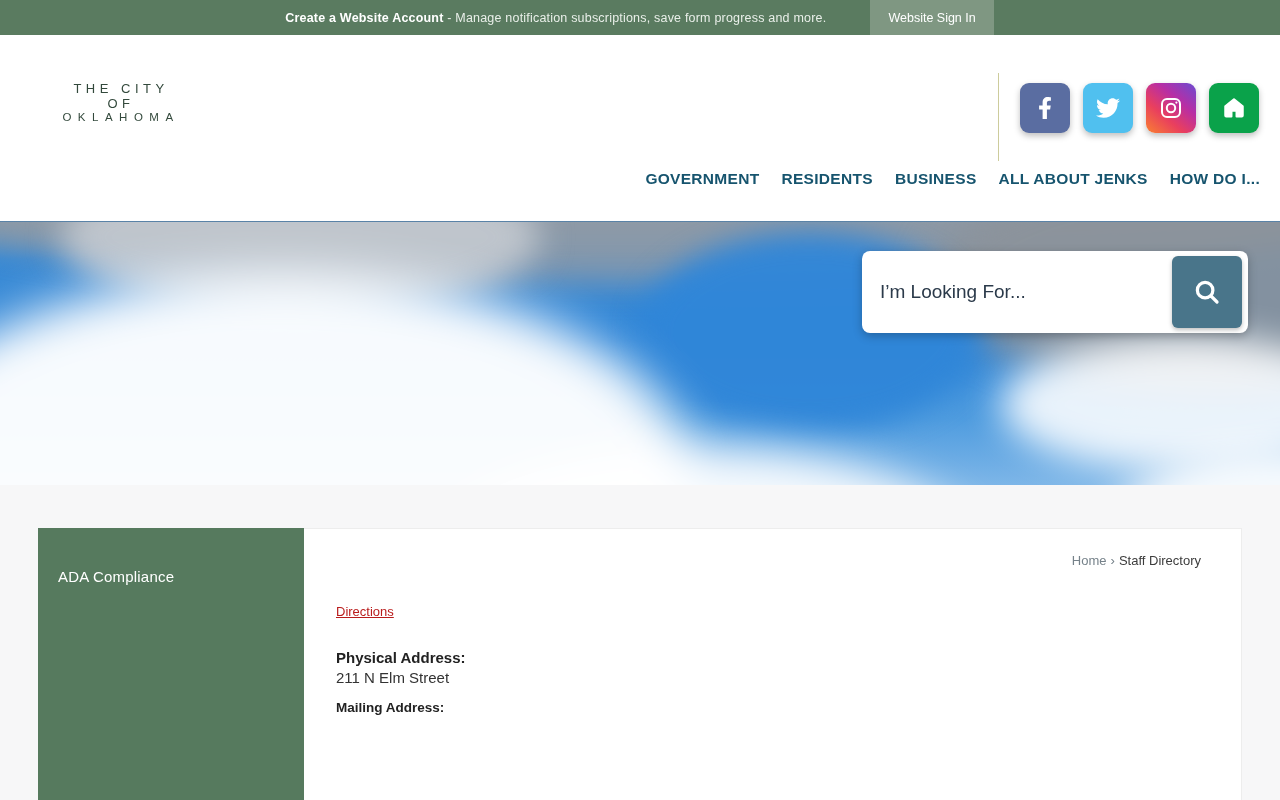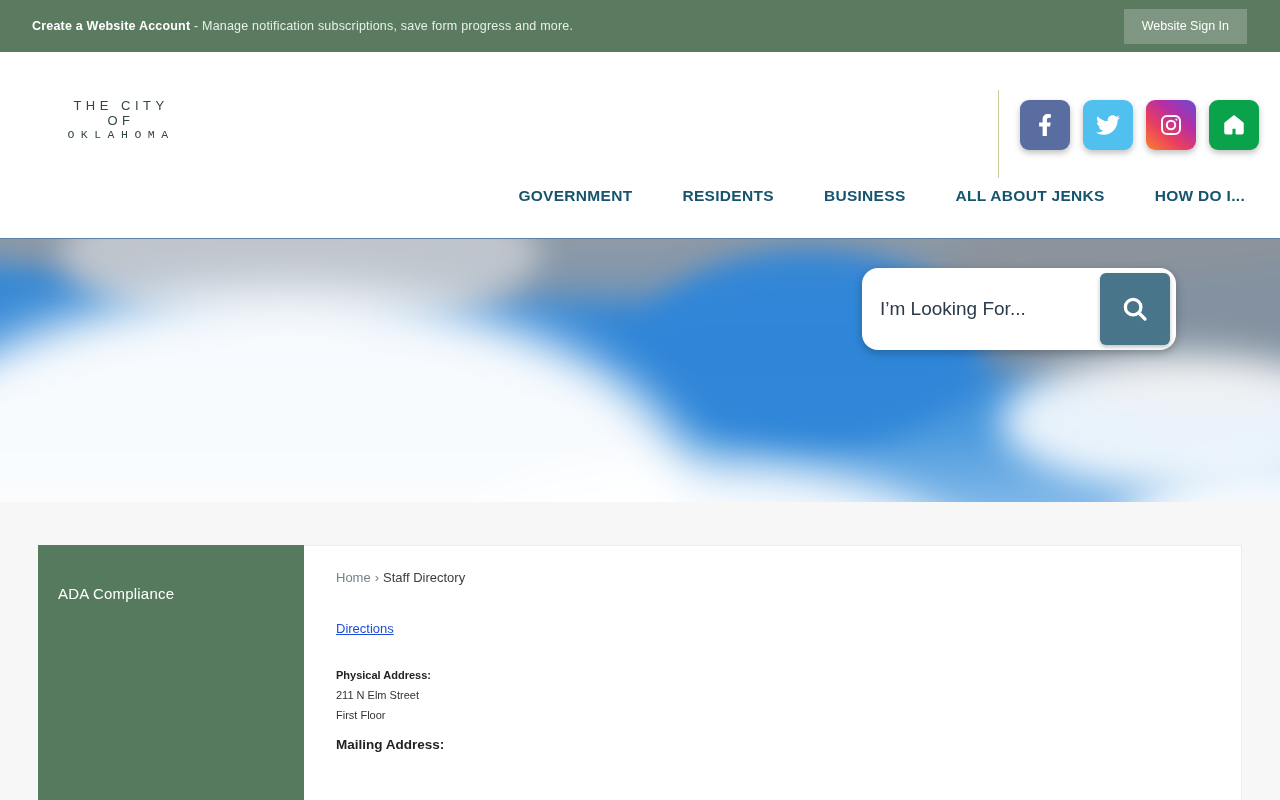--- a/index.html
+++ b/index.html
@@ -1,93 +1,93 @@
 <!DOCTYPE html>
 <html><head>
 <meta charset="utf-8">
 <style>
   * { margin:0; padding:0; box-sizing:border-box; }
   html,body { width:1280px; height:800px; overflow:hidden; background:#f7f7f8;
     font-family:"Liberation Sans", sans-serif; }
 
   
-  .topbar { height:52px; background:#5a7b60; display:flex; align-items:center;
-    justify-content:space-between; }
+  .topbar { height:35px; background:#5a7b60; display:flex; align-items:center;
+    justify-content:center; }
   .topbar-msg { padding-left:32px; font-size:12.5px; color:#e9efe9; letter-spacing:.2px; }
   .topbar-msg b { color:#ffffff; font-weight:bold; }
   .signin-btn { height:35px; min-width:114px; padding:0 18px; margin-right:33px;
     background:#7f9782; color:#ffffff; font-size:12.5px; display:flex;
     align-items:center; justify-content:center; cursor:pointer; border:none;margin-left:44px; }
 
   
   .header { position:relative; height:186px; background:#ffffff;padding-left:20px; }
   .logo { position:absolute; left:58px; top:46px; width:126px; text-align:center;
     color:#2d4a3a; cursor:pointer; }
   .logo-top { font-size:13px; letter-spacing:4.5px; font-weight:500; color:#33493c; }
   .logo-mid { font-family:"DejaVu Serif", serif; font-size:40px; line-height:44px;
     letter-spacing:3px; color:#2d4a3a; }
-  .logo-bot { font-size:11.5px; letter-spacing:6.5px; color:#33493c;font-family:Liberation Mono, monospace; }
+  .logo-bot { font-size:11.5px; letter-spacing:6.5px; color:#33493c; }
   .header-divider { position:absolute; left:998px; top:38px; width:1px; height:88px;
     background:#cdcc9c; }
   .social { position:absolute; left:1020px; top:48px; display:flex; gap:13px; }
   .social-tile { width:50px; height:50px; border-radius:9px; display:flex;
     align-items:center; justify-content:center; cursor:pointer;
     box-shadow:0 3px 6px rgba(0,0,0,.25); }
   .tile-fb { background:#5a6da1; }
   .tile-tw { background:#50c0ef; }
   .tile-ig { background:linear-gradient(220deg,#6a4bd1 0%,#b82ea4 35%,#e93f5e 65%,#f77737 95%); }
   .tile-nd { background:#0aa24a; }
 
   
-  .nav { position:absolute; right:35px; top:135px; display:flex; gap:50px; }
+  .nav { position:absolute; right:20px; top:135px; display:flex; gap:22px; }
   .nav-item { font-size:15.5px; font-weight:bold; letter-spacing:.3px; color:#16546e;
     cursor:pointer; white-space:nowrap; }
 
   
   .hero { position:relative; height:264px; overflow:hidden;
     border-top:1px solid rgba(0,0,0,.28);
     background:linear-gradient(180deg,#6f94b4 0%,#3a8ad4 14%,#2f86d8 45%,#4f9cdf 75%,#7db6e8 100%); }
   .cloud { position:absolute; border-radius:50%; pointer-events:none; }
   .c-g1 { left:-60px; top:-80px; width:1400px; height:140px; background:rgba(150,155,162,.8); filter:blur(16px); }
   .c-g2 { left:930px; top:-60px; width:580px; height:230px; background:rgba(140,146,154,.9); filter:blur(18px); }
   .c-g3 { left:60px; top:-60px; width:480px; height:150px; background:rgba(200,204,210,.85); filter:blur(16px); }
   .c-b1 { left:640px; top:10px; width:340px; height:200px; background:rgba(47,134,216,.95); filter:blur(14px); }
   .c-w1 { left:-130px; top:50px; width:820px; height:420px; background:rgba(255,255,255,.96); filter:blur(24px); }
   .c-w2 { left:420px; top:225px; width:560px; height:230px; background:rgba(255,255,255,.92); filter:blur(22px); }
   .c-w3 { left:1000px; top:115px; width:370px; height:135px; background:rgba(255,255,255,.88); filter:blur(18px); }
   .c-w4 { left:1110px; top:225px; width:340px; height:170px; background:rgba(255,255,255,.92); filter:blur(18px); }
 
-  .search-widget { position:absolute; left:862px; top:29px; width:314px; height:82px;
-    background:#ffffff; border-radius:16px; box-shadow:0 3px 10px rgba(0,0,0,.25); }
+  .search-widget { position:absolute; left:862px; top:29px; width:386px; height:82px;
+    background:#ffffff; border-radius:8px; box-shadow:0 3px 10px rgba(0,0,0,.25); }
   .search-input { position:absolute; left:0; top:0; width:300px; height:82px;
     border:none; outline:none; background:transparent; padding-left:18px;
     font-size:19px; color:#2b3a4a; font-family:"Liberation Sans", sans-serif; }
   .search-input::placeholder { color:#2b3a4a; opacity:1; }
   .search-btn { position:absolute; right:6px; top:5px; width:70px; height:72px;
     background:#49758a; border:none; border-radius:6px; cursor:pointer;
     display:flex; align-items:center; justify-content:center;
     box-shadow:0 2px 4px rgba(0,0,0,.25); }
 
   
   .main { position:relative; height:315px; background:#f7f7f8; }
   .side-nav { position:absolute; left:38px; top:43px; width:266px; height:560px;
     background:#567a5e; }
   .side-item { margin-top:40px; padding-left:20px; font-size:15px; color:#ffffff;
     cursor:pointer; letter-spacing:.2px; }
   .panel { position:absolute; left:304px; top:43px; width:938px; height:560px;
     background:#ffffff; border:1px solid #ededed; border-left:none;
     padding:24px 40px 0 32px; }
-  .breadcrumb { font-size:13px; color:#555555; }
+  .breadcrumb { font-size:13px; color:#555555;text-align:right; }
   .bc-home { color:#76828a; cursor:pointer; }
   .bc-sep { color:#76828a; padding:0 4px; }
   .bc-current { color:#3c3c3c; }
   .page-title { margin-top:26px; font-size:26px; font-weight:bold; color:#111111; }
-  .directions { display:inline-block; margin-top:36px; font-size:13px; color:#1d4ed8;
+  .directions { display:inline-block; margin-top:36px; font-size:13px; color:#b91c1c;
     text-decoration:underline; cursor:pointer; }
-  .addr-block { margin-top:28px; font-size:11px; color:#333333; line-height:20px; }
+  .addr-block { margin-top:28px; font-size:15px; color:#333333; line-height:20px; }
   .addr-label { font-weight:bold; color:#222222; }
   .mailing-label { margin-top:12px; font-size:13.5px; font-weight:bold; color:#222222; }
 </style>
 </head>
 <body>
 
 <div class="topbar">
   <div class="topbar-msg">
     <b>Create a Website Account</b><span> - Manage notification subscriptions, save form progress and more.</span>
   </div>
@@ -166,18 +166,17 @@
     <div class="breadcrumb">
       <span class="bc-home">Home</span><span class="bc-sep">›</span><span class="bc-current">Staff Directory</span>
     </div>
 
 
     <a class="directions">Directions</a>
 
     <div class="addr-block">
       <div class="addr-label">Physical Address:</div>
       <div>211 N Elm Street</div>
-      <div>First Floor</div>
     </div>
 
     <div class="mailing-label">Mailing Address:</div>
   </div>
 </div>
 
 </body></html>

